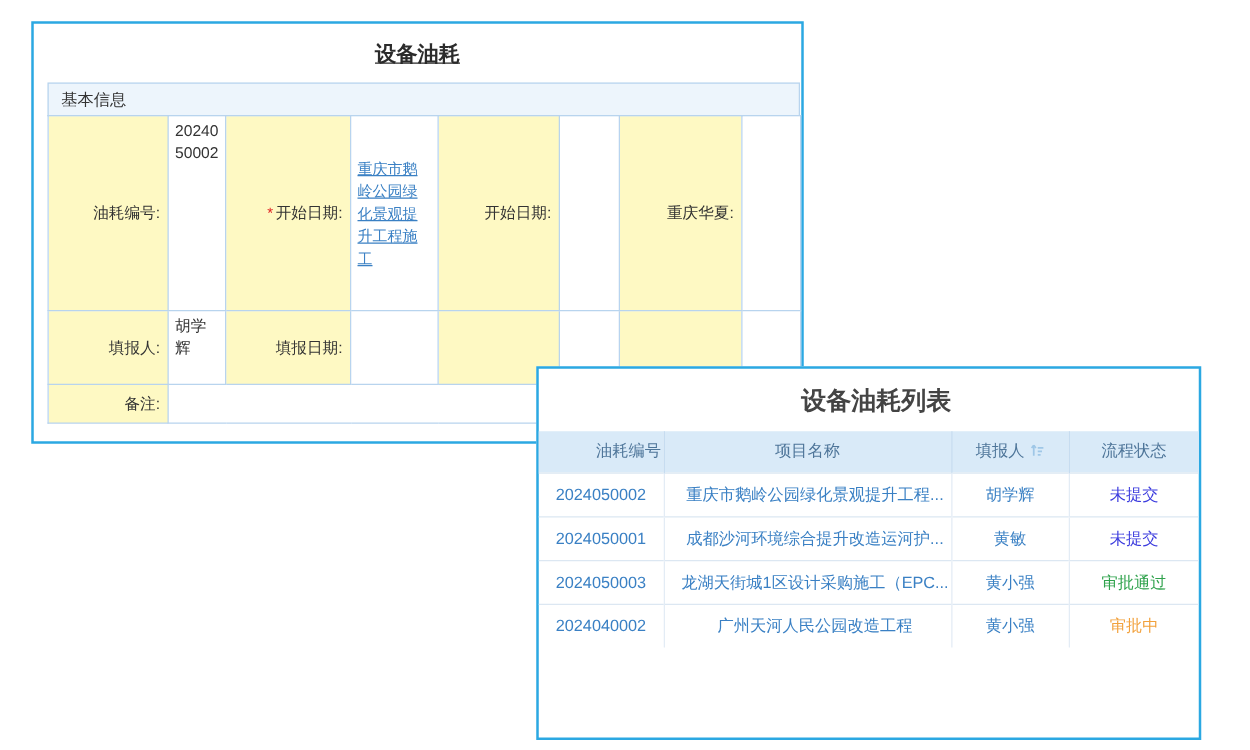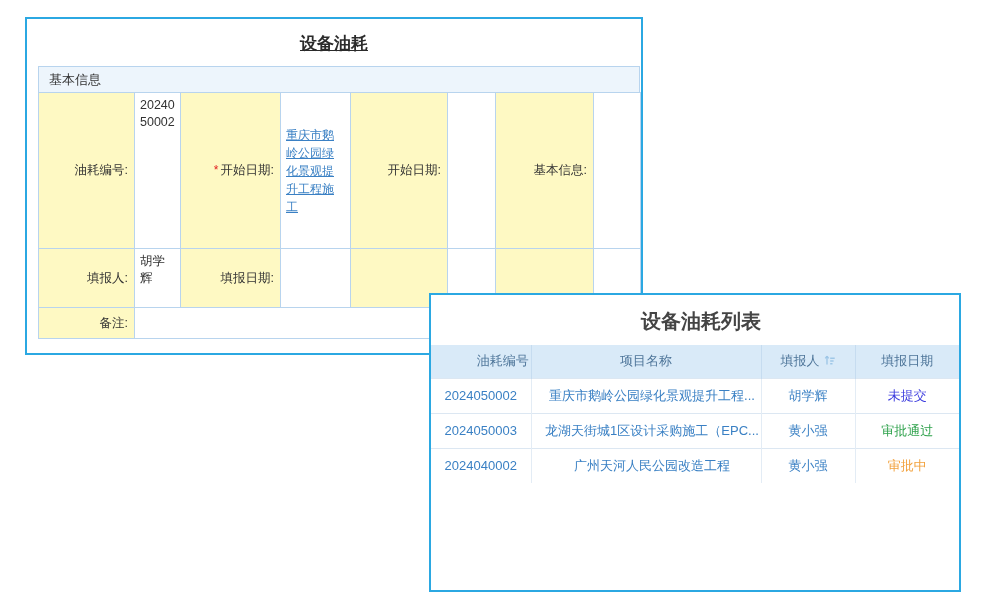--- a/index.html
+++ b/index.html
@@ -66,21 +66,21 @@
           <col style="width:47px">
       </colgroup>
       <tbody>
           <tr style="height:156px">
         <td class="lbl">油耗编号:</td>
         <td class="val">2024050002</td>
         <td class="lbl"><span class="req">*</span><span>开始日期:</span></td>
         <td class="val val-mid"><a class="form-link">重庆市鹅岭公园绿化景观提升工程施工</a></td>
         <td class="lbl">开始日期:</td>
         <td class="val"></td>
-        <td class="lbl">基本信息:</td>
+        <td class="lbl">重庆华夏:</td>
         <td class="val"></td>
       </tr>
       <tr style="height:59px">
         <td class="lbl">填报人:</td>
         <td class="val">胡学辉</td>
         <td class="lbl">填报日期:</td>
         <td class="val"></td>
         <td class="lbl"></td>
         <td class="val"></td>
         <td class="lbl"></td>
@@ -108,26 +108,32 @@
         <tr>
       <th>油耗编号</th>
       <th>项目名称</th>
       <th><span>填报人</span><span class="sort-icon"><svg width="12" height="12" viewBox="0 0 12 12">
                 <g stroke="#9fc7e7" stroke-width="1.4" fill="none">
                   <path d="M3 10.5V2.2"></path>
                   <path d="M3 2.2L1.3 4.4M3 2.2l1.7 2.2"></path>
                   <path d="M6.2 4.2h4.5M6.2 7h3.4M6.2 9.8h2.3"></path>
                 </g>
               </svg></span></th>
-      <th>填报日期</th>
+      <th>流程状态</th>
     </tr>
     <tr>
       <td class="blue">2024050002</td>
       <td class="blue cell-project">重庆市鹅岭公园绿化景观提升工程...</td>
       <td class="blue">胡学辉</td>
+      <td data-status="unsubmitted">未提交</td>
+    </tr>
+    <tr>
+      <td class="blue">2024050001</td>
+      <td class="blue cell-project">成都沙河环境综合提升改造运河护...</td>
+      <td class="blue">黄敏</td>
       <td data-status="unsubmitted">未提交</td>
     </tr>
     <tr>
       <td class="blue">2024050003</td>
       <td class="blue cell-project">龙湖天街城1区设计采购施工（EPC...</td>
       <td class="blue">黄小强</td>
       <td data-status="approved">审批通过</td>
     </tr>
     <tr>
       <td class="blue">2024040002</td>

